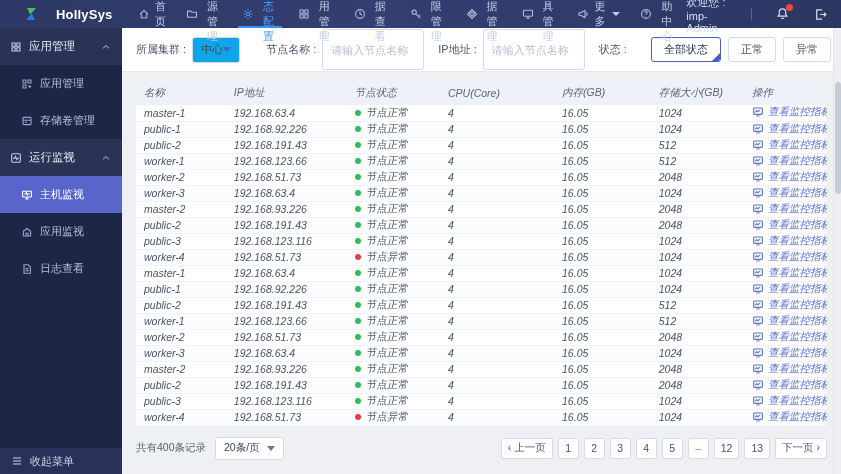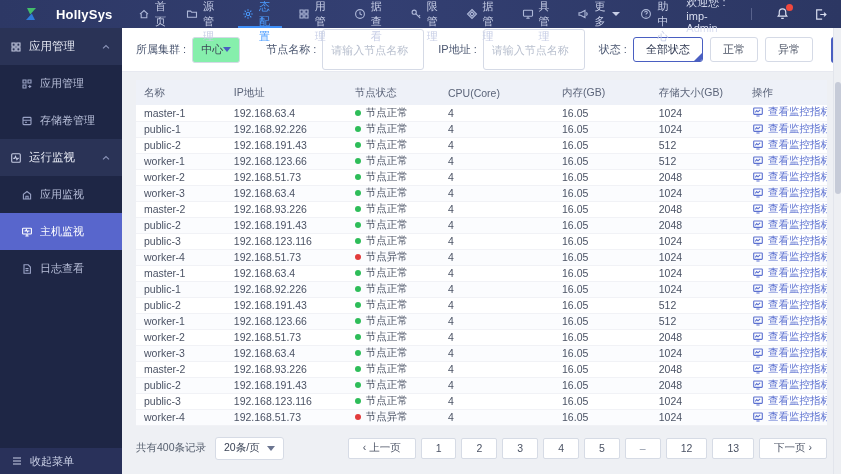--- a/index.html
+++ b/index.html
@@ -7,21 +7,21 @@
   body { font-family:"Liberation Sans","DejaVu Sans",sans-serif; background:#eef0f4; position:relative; font-size:11px; }
   .icon { display:inline-flex; align-items:center; justify-content:center; line-height:0; }
   .icon svg { display:block; }
 
   
   .topnav { position:absolute; top:0; left:0; right:0; height:28px; z-index:6;
     background:linear-gradient(90deg,#2d3865 0%,#333f72 45%,#2c3763 100%);
     display:flex; align-items:center; }
   .brand { width:122px; display:flex; align-items:center; gap:18px; padding-left:24px; flex:none; }
   .brand-text { color:#fff; font-weight:bold; font-size:13px; letter-spacing:.2px; }
-  .nav-items { display:flex; align-items:stretch; height:100%; margin-left:6px; }
+  .nav-items { display:flex; align-items:stretch; height:100%; margin-left:6px;text-align:center; }
   .nav-item { display:flex; align-items:center; gap:5px; padding:0 10px; color:#c7cee6; cursor:pointer; position:relative; }
   .nav-item .icon { color:#aeb8d8; }
   .nav-item.active { color:#4b9cff; }
   .nav-item.active .icon { color:#4b9cff; }
   .nav-item.active::after { content:""; position:absolute; left:6px; right:6px; bottom:0; height:2px; background:#3e8ef7; }
   .caret-down { width:0; height:0; border-left:4px solid transparent; border-right:4px solid transparent; border-top:4px solid #c7cee6; margin-left:2px; }
   .nav-right { margin-left:auto; display:flex; align-items:center; gap:25px; padding-right:14px; color:#d9def0; }
   .nav-divider { width:1px; height:12px; background:#58628c; }
   .bell-wrap { position:relative; color:#d9def0; cursor:pointer; }
   .badge-dot { position:absolute; top:-3px; right:-4px; width:7px; height:7px; border-radius:50%; background:#f0483e; }
@@ -35,46 +35,46 @@
   .sub-item { height:37px; display:flex; align-items:center; gap:7px; padding:0 8px 0 21px; color:#b7bed8; background:#1e2645; cursor:pointer; }
   .sub-item .icon { color:#9aa3c6; }
   .sub-item.active { background:#5866cc; color:#ffffff; }
   .sub-item.active .icon { color:#fff; }
   .collapse-bar { position:absolute; bottom:0; left:0; right:0; height:26px; background:#29315a; display:flex; align-items:center; gap:7px; padding:0 11px; color:#ccd2e8; cursor:pointer; }
 
   
   .main { position:absolute; left:122px; top:28px; right:0; bottom:0; background:#eef0f4; }
   .filter-bar { background:#fff; height:44px; display:flex; align-items:center; padding:0 6px 0 14px; gap:6px; color:#42506b; border-bottom:1px solid #e7e9f0; white-space:nowrap; }
   .f-label { color:#4a5670; }
-  .select { width:92px; height:26px; border:1px solid #d5dae6; border-radius:3px; background:#86efac; display:flex; align-items:center; justify-content:space-between; padding:0 8px; color:#3a4356; cursor:pointer; }
+  .select { width:92px; height:26px; border:1px solid #d5dae6; border-radius:3px; background:#0ea5e9; display:flex; align-items:center; justify-content:space-between; padding:0 8px; color:#3a4356; cursor:pointer; }
   .select .sel-caret { width:0; height:0; border-left:4px solid transparent; border-right:4px solid transparent; border-top:5px solid #4a5fc1; }
   .vdiv { width:1px; height:22px; background:#e4e7ee; margin:0 7px; }
   .filter-bar input { width:102px; height:41px; border:1px solid #d5dae6; border-radius:3px; padding:0 8px; font-size:11px; color:#3a4356; font-family:inherit; outline:none; }
   .filter-bar input::placeholder { color:#b9c0cf; }
-  .status-group { display:flex; gap:7px; margin-left:0; }
+  .status-group { display:flex; gap:7px; margin-left:18px; }
   .status-btn { height:25px; padding:0 12px; border:1px solid #d5dae6; border-radius:3px; background:#fff; color:#4a5264; display:flex; align-items:center; cursor:pointer; position:relative; overflow:hidden; }
   .status-btn.selected { border-color:#4a5fc1; color:#2e3750; }
   .status-btn.selected::after { content:""; position:absolute; right:0; bottom:0; border-left:8px solid transparent; border-bottom:8px solid #4a5fc1; }
   .btn { height:26px; border-radius:3px; display:flex; align-items:center; gap:5px; padding:0 13px; font-size:11px; cursor:pointer; border:1px solid transparent; font-family:inherit; }
   .btn.primary { background:#4a5fc1; color:#fff; margin-left:12px; }
 
   .content { padding:8px 14px 0 14px; }
-  table { width:100%; border-collapse:collapse; background:#fff; font-size:10.5px; table-layout:fixed; }
+  table { width:100%; border-collapse:collapse; background:#fff; font-size:10.5px; table-layout:fixed;font-style:italic; }
   thead th { background:#eef1f8; color:#5b6479; font-weight:normal; text-align:left; height:25px; padding:0 8px; overflow:hidden; white-space:nowrap; }
   tbody td { height:16px; padding:0 8px; color:#4a5264; border-bottom:1px solid #f1f2f6; overflow:hidden; white-space:nowrap; }
   tbody tr:nth-child(even) { background:#fbfcfe; }
   .status-dot { width:6px; height:6px; border-radius:50%; display:inline-block; margin-right:5px; vertical-align:middle; }
   .action-link { color:#5a6fd0; display:inline-flex; align-items:center; gap:4px; cursor:pointer; white-space:nowrap; }
 
   .pagination { display:flex; align-items:center; margin-top:11px; font-size:10.5px; color:#57606f; }
   .pag-left { display:flex; align-items:center; gap:9px; }
   .pagesize { height:23px; border:1px solid #d6dbe5; border-radius:3px; background:#fff; display:flex; align-items:center; gap:7px; padding:0 8px; cursor:pointer; color:#3a4356; }
   .pagesize .sel-caret { width:0; height:0; border-left:4px solid transparent; border-right:4px solid transparent; border-top:5px solid #6b7590; }
   .pag-right { margin-left:auto; display:flex; gap:5px; align-items:center; }
-  .page-btn { min-width:21px; height:21px; border:1px solid #d6dbe5; background:#fff; border-radius:2px; display:flex; align-items:center; justify-content:center; padding:0 14px; color:#4a5264; cursor:pointer; }
+  .page-btn { min-width:21px; height:21px; border:1px solid #d6dbe5; background:#fff; border-radius:2px; display:flex; align-items:center; justify-content:center; padding:0 6px; color:#4a5264; cursor:pointer; }
   .page-btn.ellipsis { cursor:default; color:#8a93a5; }
 
   .scrollbar { position:absolute; top:0; right:0; bottom:0; width:8px; background:#edeff3; border-left:1px solid #e2e5ec; }
   .scroll-thumb { position:absolute; top:54px; left:1px; width:6px; height:112px; border-radius:3px; background:#c6cbd8; }
 </style>
 </head>
 <body>
 
 <header class="topnav">
   <div class="brand">
@@ -237,37 +237,37 @@
             <path d="M3.2 6.4h1.4l.9-2 1.4 3.2.9-1.2h1"></path>
           </svg>
         </span>
         <span>运行监视</span>
         <span class="icon chev">
           <svg width="12" height="12" viewBox="0 0 12 12" fill="none" stroke="currentColor" stroke-width="1.1">
             <path d="M3 7.3 6 4.5l3 2.8"></path>
           </svg>
         </span>
       </div>
+      <div class="sub-item active">
+        <span class="icon">
+          <svg width="12" height="12" viewBox="0 0 12 12" fill="none" stroke="currentColor" stroke-width="1.1">
+            <rect x="1.6" y="2.2" width="8.8" height="5.8" rx=".6"></rect>
+            <path d="M4.4 10h3.2M6 8v2M3.4 5h1.2l.8-1.4 1 2.4.8-1h1.4"></path>
+          </svg>
+        </span>
+        <span>主机监视</span>
+      </div>
       <div class="sub-item">
         <span class="icon">
           <svg width="12" height="12" viewBox="0 0 12 12" fill="none" stroke="currentColor" stroke-width="1.1">
             <path d="M2.4 10V5.2L6 2.5l3.6 2.7V10z"></path>
             <path d="M4.9 10V7.2h2.2V10"></path>
           </svg>
         </span>
         <span>应用监视</span>
-      </div>
-      <div class="sub-item active">
-        <span class="icon">
-          <svg width="12" height="12" viewBox="0 0 12 12" fill="none" stroke="currentColor" stroke-width="1.1">
-            <rect x="1.6" y="2.2" width="8.8" height="5.8" rx=".6"></rect>
-            <path d="M4.4 10h3.2M6 8v2M3.4 5h1.2l.8-1.4 1 2.4.8-1h1.4"></path>
-          </svg>
-        </span>
-        <span>主机监视</span>
       </div>
       <div class="sub-item">
         <span class="icon">
           <svg width="12" height="12" viewBox="0 0 12 12" fill="none" stroke="currentColor" stroke-width="1.1">
             <path d="M3 1.8h4.2L9.4 4v6.2H3z"></path>
             <path d="M4.5 5.6h3M4.5 7.6h3"></path>
           </svg>
         </span>
         <span>日志查看</span>
       </div>

